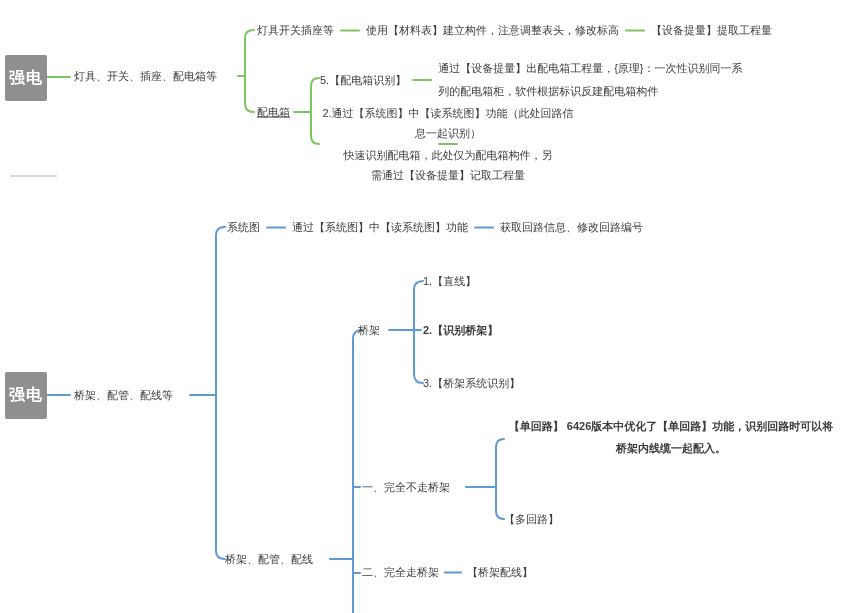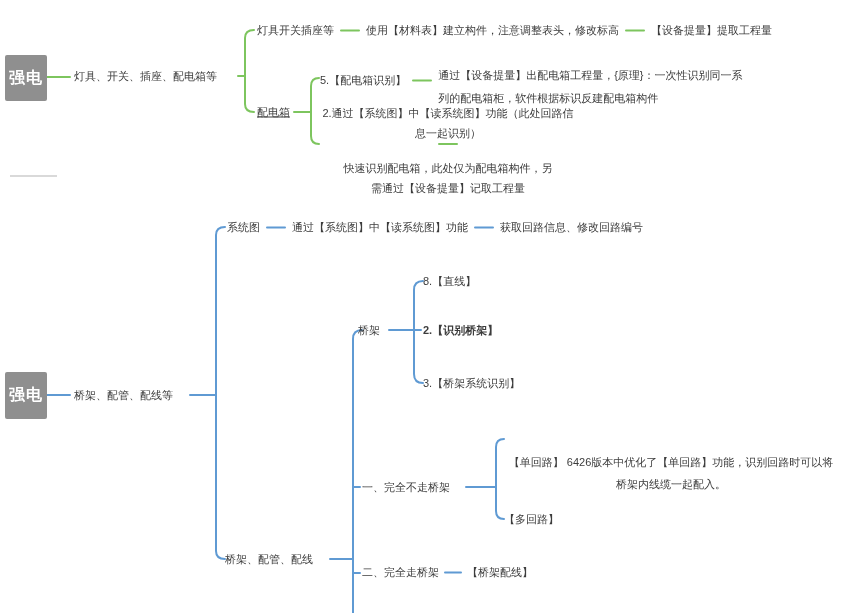--- a/index.html
+++ b/index.html
@@ -16,21 +16,21 @@
   .lg{stroke:var(--green-line,#7dc55e);}
   .lb{stroke:var(--blue-line,#5f9ad3);}
   .row{
     position:absolute;
     display:flex;align-items:center;
     transform:translateY(-50%);
     white-space:nowrap;
     font-size:11px;line-height:17px;
   }
   .t{color:var(--node-text,#3c3c3c);}
-  .block{white-space:normal;line-height:22px;margin-top:13px;}
+  .block{white-space:normal;line-height:22px;}
   .w305{width:305px;text-align:left;line-height:23px;}
   .w252{width:252px;text-align:center;line-height:20px;}
   .w218{width:218px;text-align:center;line-height:20px;}
   .w334{width:334px;text-align:center;line-height:22px;}
   .dash{height:2px;width:20px;border-radius:1px;margin:0 6px;flex:0 0 auto;}
   .dash.g{background:var(--green-line,#7dc55e);}
   .dash.b{background:var(--blue-line,#5f9ad3);}
   .root{
     position:absolute;left:5px;width:42px;height:46px;
     background:var(--root-bg,#8f8f8f);
@@ -119,34 +119,34 @@
 
   <div class="row" style="left:225px;top:559px;justify-content:flex-end;">
     <span class="t">桥架、配管、配线</span>
   </div>
 
   <div class="row" style="left:358px;top:330px;text-align:right;">
     <span class="t">桥架</span>
   </div>
 
   <div class="row" style="left:423px;top:281px;">
-    <span class="t">8.【直线】</span>
+    <span class="t">1.【直线】</span>
   </div>
   <div class="row" style="left:423px;top:330px;font-weight:bold;">
     <span class="t">2.【识别桥架】</span>
   </div>
   <div class="row" style="left:423px;top:383px;">
     <span class="t">3.【桥架系统识别】</span>
   </div>
 
   <div class="row" style="left:362px;top:487px;">
     <span class="t">一、完全不走桥架</span>
   </div>
 
-  <div class="row" style="left:504px;top:466px;">
+  <div class="row" style="left:504px;top:437px;font-weight:bold;">
     <span class="t block w334">【单回路】 6426版本中优化了【单回路】功能，识别回路时可以将桥架内线缆一起配入。</span>
   </div>
 
   <div class="row" style="left:504px;top:519px;">
     <span class="t">【多回路】</span>
   </div>
 
   <div class="row" style="left:362px;top:572px;">
     <span class="t">二、完全走桥架</span>
     <span class="dash b" style="width:18px;margin:0 5px;"></span>

